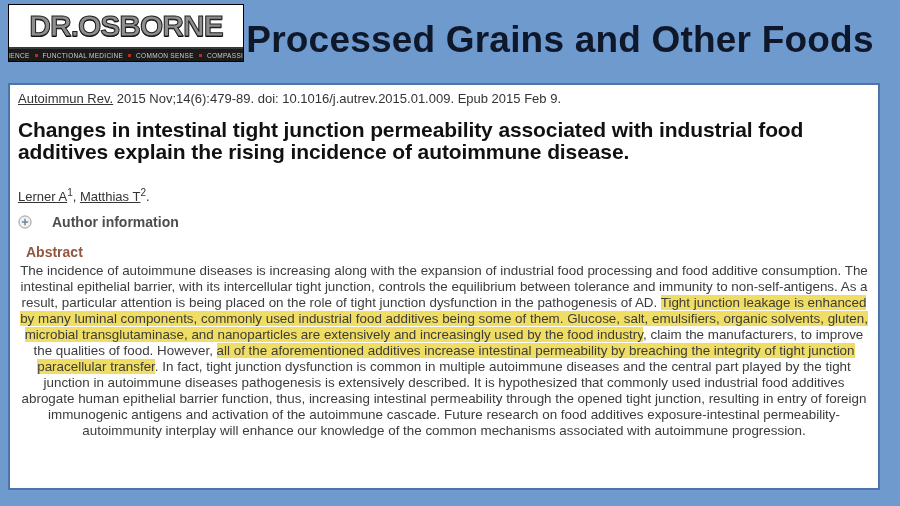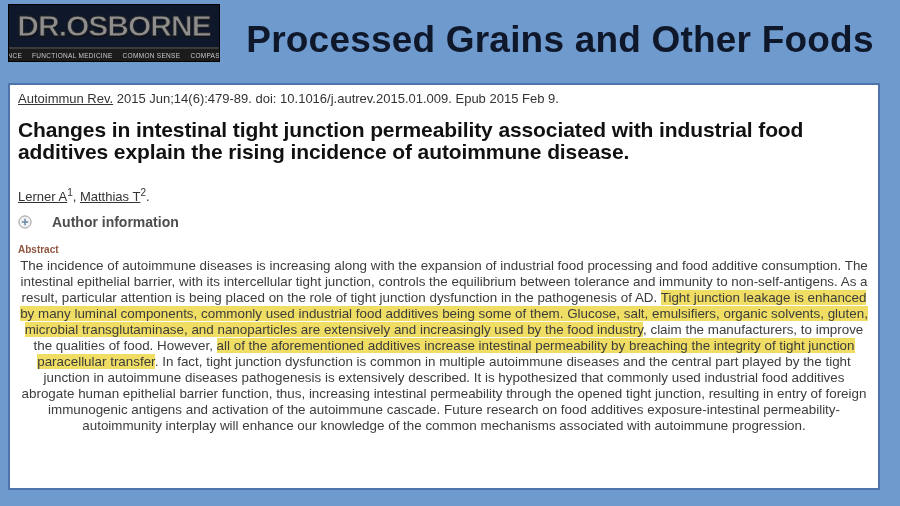--- a/index.html
+++ b/index.html
@@ -6,23 +6,23 @@
   html,body { width:900px; height:506px; }
   body { font-family:"Liberation Sans", sans-serif; overflow:hidden; }
 
   .slide {
     position:relative; width:900px; height:506px;
     background:#6e9ace;
   }
 
   
   .logo {
-    position:absolute; left:8px; top:4px; width:212px; height:58px;
-    background:#0f172a; border:1px solid #000;
-    display:flex; flex-direction:column; overflow:hidden;
+    position:absolute; left:8px; top:4px; width:236px; height:58px;
+    background:#ffffff; border:1px solid #000;
+    display:flex; flex-direction:column; overflow:hidden;align-items:center;
   }
   .logo-name {
     flex:1; display:flex; align-items:center; justify-content:center;
     font-size:30px; font-weight:bold; letter-spacing:-1px; white-space:nowrap;
     color:#8e8e8e; -webkit-text-stroke:1px #242424;
     text-shadow:0 1px 0 #000;
   }
   .logo-tagline {
     height:14px; background:#1b1b1b; border-top:2px solid #3a3a3a;
     display:flex; align-items:center; justify-content:center; gap:5px;
@@ -57,21 +57,21 @@
   .author-link { text-decoration:underline; color:#333; cursor:pointer; }
   .authors sup { font-size:10px; }
 
   .author-info {
     margin-top:10px; display:flex; align-items:center; gap:20px;
     font-size:14px; font-weight:bold; color:#4d4d4d;
   }
   .plus-icon { display:inline-flex; cursor:pointer; }
 
   .abstract-heading {
-    margin-top:14px; font-size:10px; font-weight:bold; color:#8f5740;
+    margin-top:14px; font-size:14px; font-weight:bold; color:#8f5740;margin-left:8px;
   }
 
   .abstract-text {
     margin-top:3px; font-size:13.4px; line-height:16px; color:#3c3c3c;
     text-align:center;
   }
   .abstract-text .hl { background:#f0dd63; }
 </style>
 </head>
 <body>
@@ -88,21 +88,21 @@
       <span>COMMON SENSE</span>
       <span class="tag-sep"></span>
       <span>COMPASSION</span>
     </div>
   </div>
 
   <div class="header-title">Processed Grains and Other Foods</div>
 
   <div class="panel">
 
-    <div class="citation"><span class="journal-link">Autoimmun Rev.</span><span> 2015 Jun;14(6):479-89. doi: 10.1016/j.autrev.2015.01.009. Epub 2015 Feb 9.</span></div>
+    <div class="citation"><span class="journal-link">Autoimmun Rev.</span><span> 2015 Nov;14(6):479-89. doi: 10.1016/j.autrev.2015.01.009. Epub 2015 Feb 9.</span></div>
 
     <div class="article-title">Changes in intestinal tight junction permeability associated with industrial food additives explain the rising incidence of autoimmune disease.</div>
 
     <div class="authors"><span class="author-link">Lerner A</span><sup>1</sup><span>, </span><span class="author-link">Matthias T</span><sup>2</sup><span>.</span></div>
 
     <div class="author-info">
       <span class="plus-icon">
         <svg width="14" height="14" viewBox="0 0 14 14">
           <circle cx="7" cy="7" r="6.1" fill="#f2f2f2" stroke="#9a9a9a" stroke-width="1"></circle>
           <path d="M7 3.8v6.4M3.8 7h6.4" stroke="#6b87a8" stroke-width="1.5"></path>

